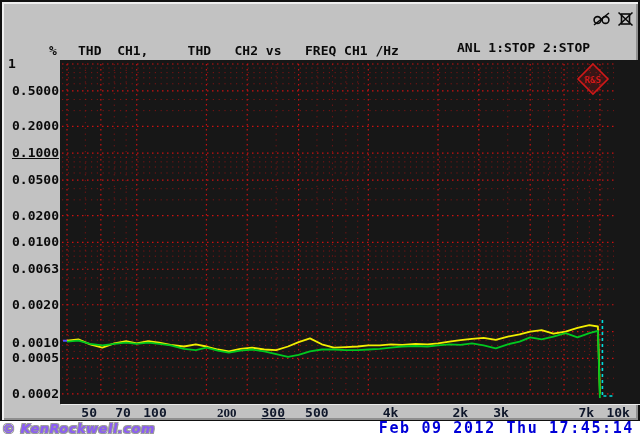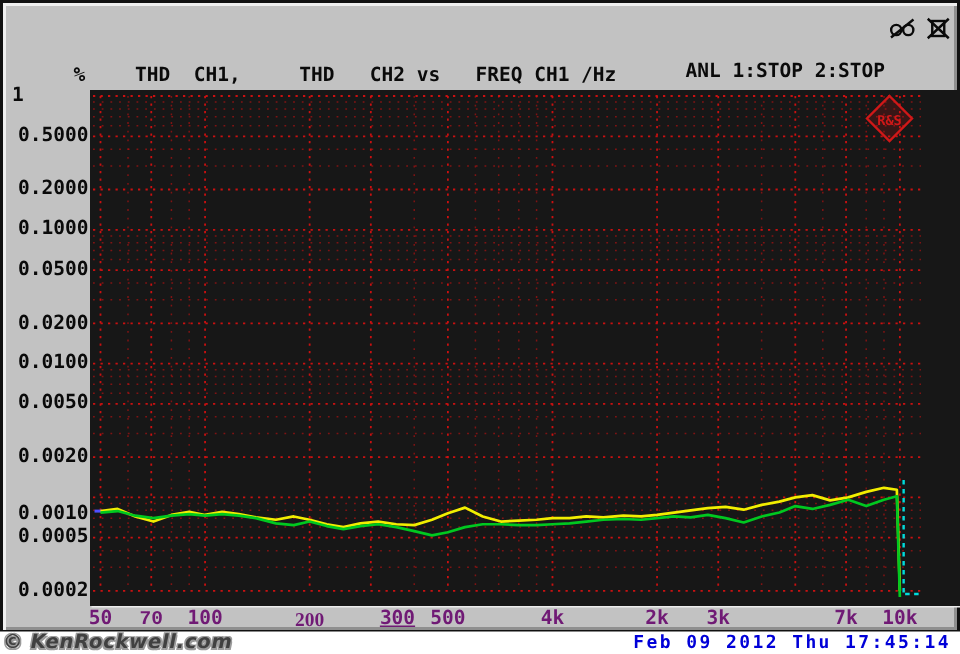--- a/index.html
+++ b/index.html
@@ -18,52 +18,52 @@
     position:absolute;left:455px;top:8px;
     font-size:13px;font-weight:bold;color:#0a0a0a;line-height:15px;
     white-space:pre;letter-spacing:0;
   }
   .hdr-icons{position:absolute;left:590px;top:9px;display:flex;gap:6px;}
   .y-unit{
     position:absolute;left:47px;top:41px;
     font-size:13px;font-weight:bold;color:#0a0a0a;
   }
   .chart-title{
-    position:absolute;left:88px;top:41px;
+    position:absolute;left:76px;top:41px;
     font-size:13px;font-weight:bold;color:#0a0a0a;white-space:pre;
   }
   .plot{
     position:absolute;left:58px;top:58px;width:640px;height:344px;
     background:#171717;
     box-shadow:1px 1px 0 #ececec;
   }
   .ylabels .yl{
     position:absolute;left:6px;width:51px;height:14px;
     font-size:13px;font-weight:bold;color:#0a0a0a;
     text-align:right;line-height:14px;
   }
   .ylabels .yl.first{text-align:left;}
   .xlabels .xl{
     position:absolute;top:403px;width:60px;height:15px;
-    font-size:13px;font-weight:bold;color:#701a75;
-    text-align:center;line-height:15px;
+    font-size:13px;font-weight:bold;color:#0f172a;
+    text-align:right;line-height:15px;
   }
   .bottom-strip{
     position:absolute;left:0;top:421px;width:640px;height:15px;background:#ffffff;
   }
   .watermark{
     position:absolute;left:2px;top:0px;
     font-family:"DejaVu Sans","Liberation Sans",sans-serif;
     font-size:13px;font-weight:bold;font-style:italic;
-    color:#404040;line-height:15px;letter-spacing:0.5px;
+    color:#8b5cf6;line-height:15px;letter-spacing:0.5px;
     text-shadow:1px 1px 0 #9a9a9a,-1px -1px 0 #9a9a9a,1px -1px 0 #9a9a9a,-1px 1px 0 #9a9a9a;
   }
   .datetime{
     position:absolute;right:6px;top:0px;
-    font-size:12px;font-weight:bold;letter-spacing:1.6px;
+    font-size:15px;font-weight:bold;letter-spacing:1.6px;
     line-height:15px;
   }
 </style>
 </head>
 <body>
 
 <div class="screen">
 
   <div class="status-block">
     <div>ANL 1:STOP 2:STOP</div>
@@ -154,36 +154,36 @@
         <polyline points="7.0,281.7 18.4,280.7 30.2,283.8 42.3,285.4 54.3,283.8 66.1,282.7 76.7,283.8 88.1,282.7 99.2,283.8 110.6,285.4 124.0,288.9 135.8,290.1 146.4,287.7 157.8,290.7 168.9,292.7 180.3,290.7 192.1,289.5 204.2,291.4 216.2,294.1 228.0,296.9 238.6,294.8 250.0,291.4 261.8,289.5 273.9,289.5 285.9,290.1 297.7,290.1 308.3,289.5 319.7,288.9 330.8,287.7 342.2,286.5 355.6,286.0 367.4,286.5 378.0,285.4 389.4,284.3 400.5,284.9 411.9,283.3 423.7,285.4 435.8,288.3 447.8,284.3 459.6,281.7 470.2,277.4 481.6,279.3 493.4,276.6 505.5,273.2 517.5,277.4 529.3,273.2 537.9,270.8 539.9,338.0" fill="none" stroke="#00c820" stroke-width="1.8" stroke-linejoin="round"></polyline>
         <line x1="542.418546995778" x2="542.418546995778" y1="260" y2="336" stroke="#00dcdc" stroke-width="1.6" stroke-dasharray="3 3"></line>
         <line x1="543.418546995778" x2="554" y1="336" y2="336" stroke="#00dcdc" stroke-width="1.6" stroke-dasharray="3 3"></line>
       </svg>
   </div>
 
   <div class="ylabels" id="ylabels">
       <div class="yl first" style="top: 55px;">1</div>
       <div class="yl" style="top: 81.8519px;">0.5000</div>
       <div class="yl" style="top: 117.348px;">0.2000</div>
-      <div class="yl" style="top: 144.2px;">0.1000</div>
+      <div class="yl" style="top: 144.2px; text-decoration: underline;">0.1000</div>
       <div class="yl" style="top: 171.052px; text-align: right;">0.0500</div>
       <div class="yl" style="top: 206.548px;">0.0200</div>
       <div class="yl" style="top: 233.4px;">0.0100</div>
-      <div class="yl" style="top: 260.252px;">0.0050</div>
+      <div class="yl" style="top: 260.252px;">0.0063</div>
       <div class="yl" style="top: 295.748px;">0.0020</div>
       <div class="yl" style="top: 334px;">0.0010</div>
       <div class="yl" style="top: 349.452px;">0.0005</div>
       <div class="yl" style="top: 384.948px;">0.0002</div>
     </div>
   <div class="xlabels" id="xlabels">
       <div class="xl" style="left: 35px;">50</div>
-      <div class="xl" style="left: 68.8433px; font-family: Liberation Mono, monospace;">70</div>
+      <div class="xl" style="left: 68.8433px;">70</div>
       <div class="xl" style="left: 104.719px;">100</div>
       <div class="xl" style="left: 174.437px; font-family: Liberation Serif, serif;">200</div>
-      <div class="xl" style="left: 233px; text-decoration: underline;">300</div>
+      <div class="xl" style="left: 223px; text-decoration: underline;">300</div>
       <div class="xl" style="left: 266.6px;">500</div>
       <div class="xl" style="left: 336.319px;">4k</div>
       <div class="xl" style="left: 406.037px;">2k</div>
       <div class="xl" style="left: 446.82px;">3k</div>
       <div class="xl" style="left: 498.2px; margin-top: 24px;">5k</div>
       <div class="xl" style="left: 532.043px;">7k</div>
       <div class="xl" style="left: 567.919px;">10k</div>
     </div>
 </div>
 

